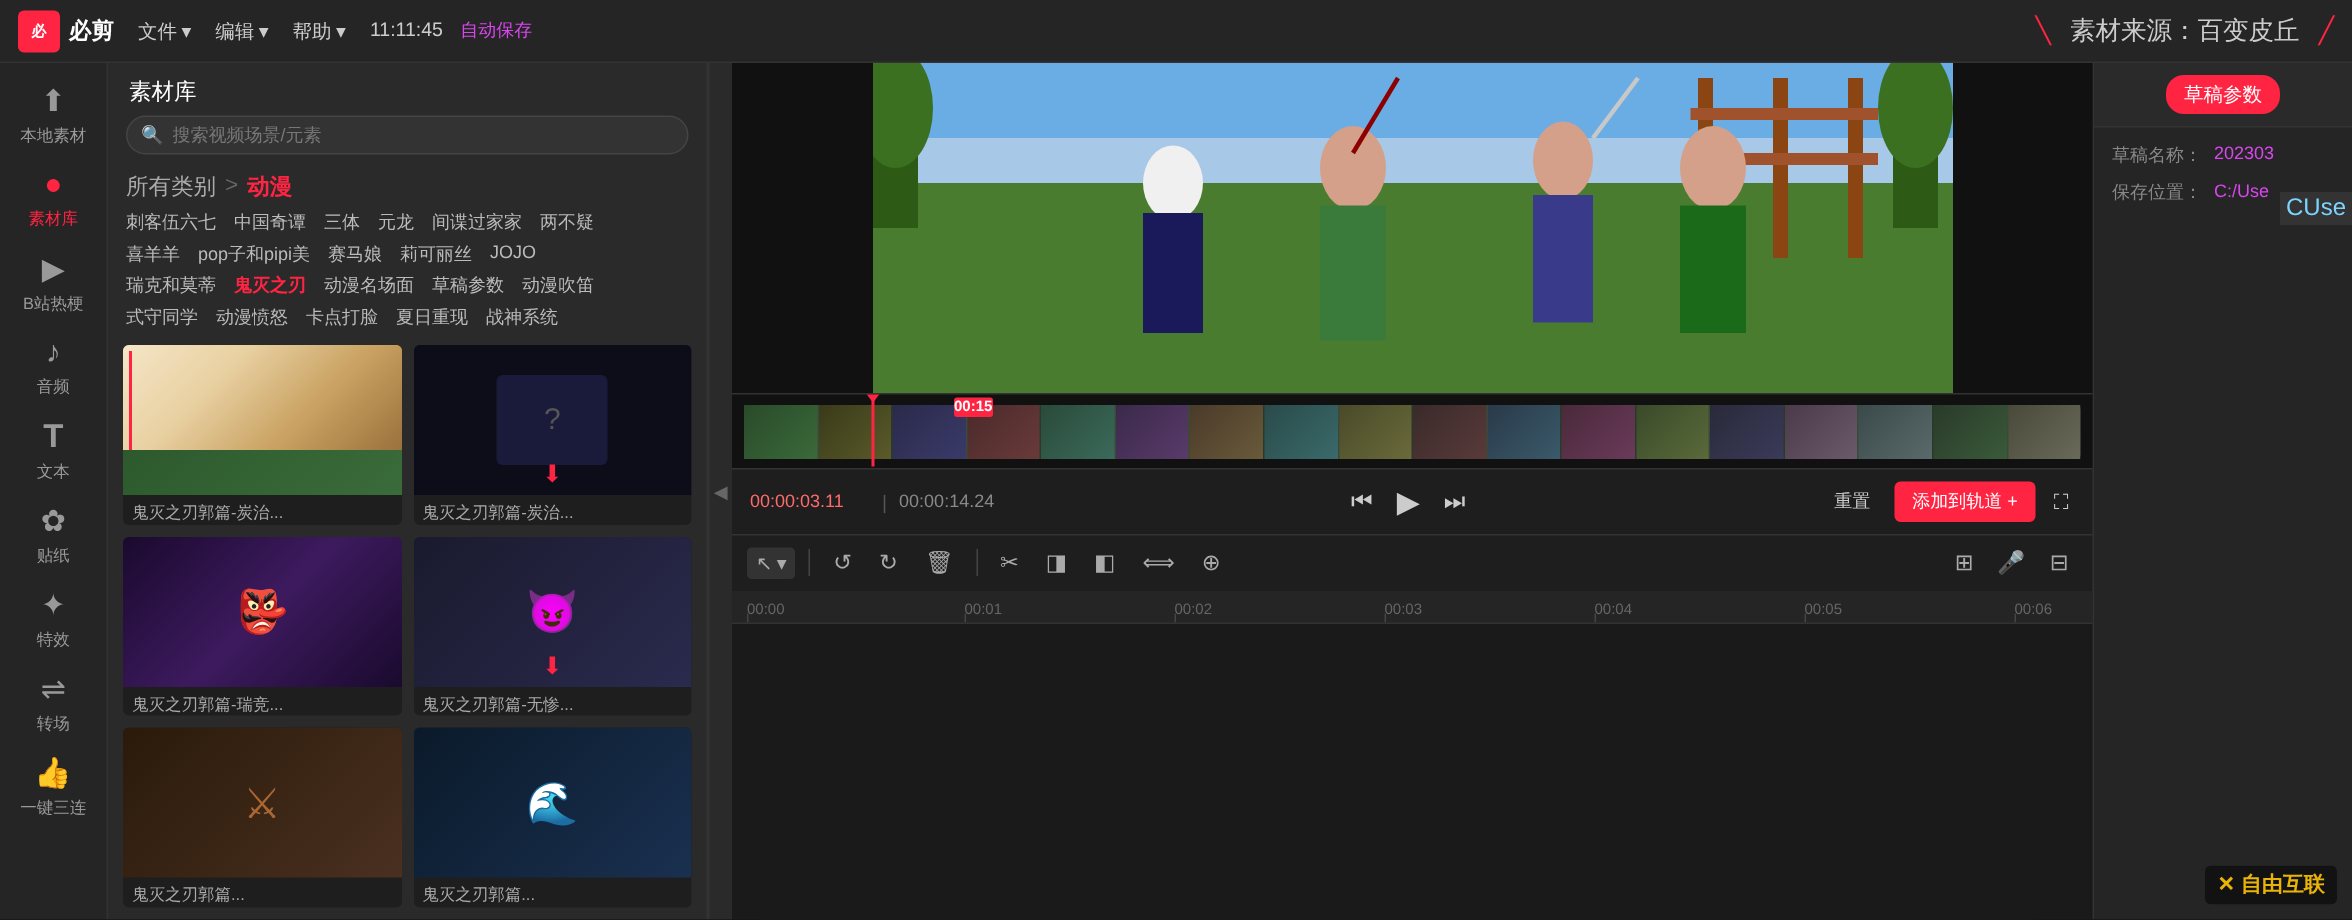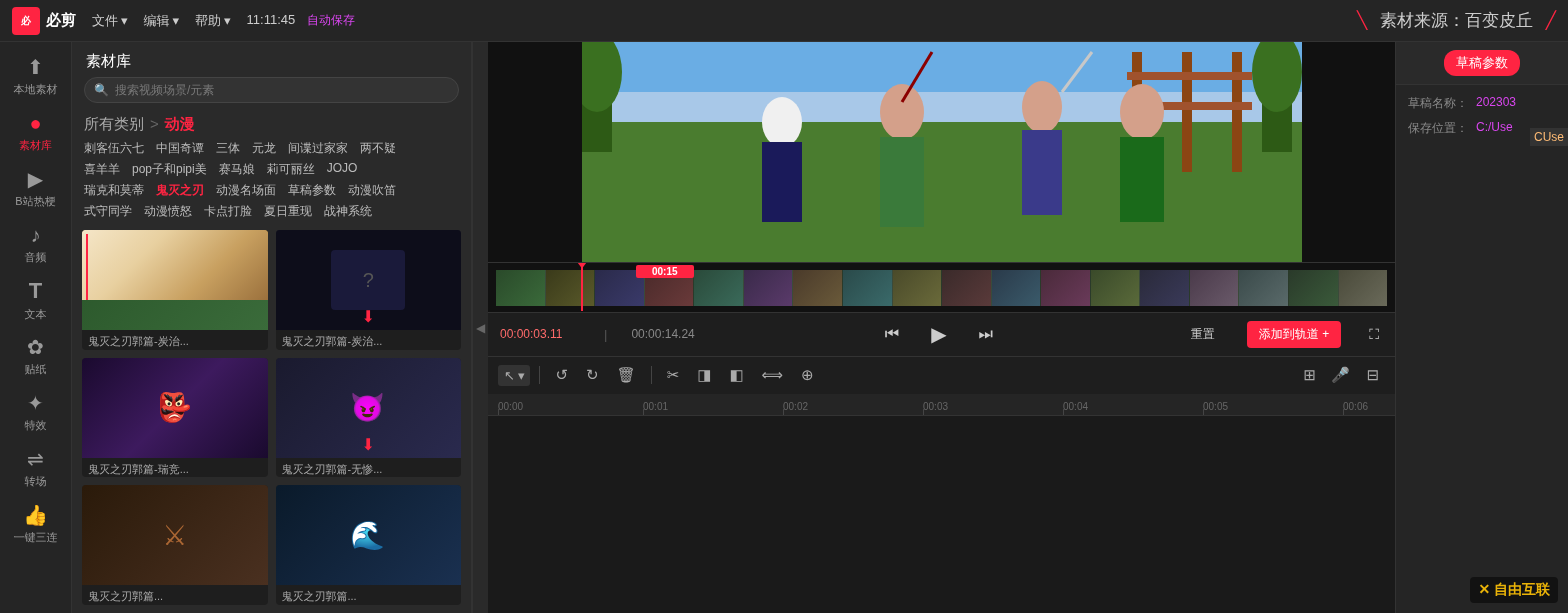--- a/index.html
+++ b/index.html
@@ -280,33 +280,33 @@
       background: #ff2442;
       clip-path: polygon(50% 100%, 0 0, 100% 0);
     }
     .timecode-badge {
       position: absolute;
       left: 55px;
       top: 0;
       background: #ff2442;
       color: white;
       font-size: 10px;
-      padding: 1px 16px;
+      padding: 1px 0;
       border-radius: 2px;
       font-weight: bold;
     }
 
     
     .controls-bar {
       height: 44px;
       background: #1e1e1e;
       display: flex;
       align-items: center;
       padding: 0 12px;
-      gap: 24px;
+      gap: 8px;
       border-top: 1px solid #333;
     }
     .timecode-left {
       color: #ff6b6b;
       font-size: 12px;
       min-width: 80px;
     }
     .timecode-sep {
       color: #555;
     }
@@ -514,22 +514,22 @@
       color: #eab308;
       font-size: 14px;
       font-weight: bold;
     }
 
     
     .cuse-label {
       position: fixed;
       top: 128px;
       right: 0;
-      color: #fdba74;
-      font-size: 12px;
+      color: #7dd3fc;
+      font-size: 16px;
       background: #333;
       padding: 2px 4px;
     }
   </style>
 </head>
 <body>
 
 <div class="top-bar">
   <div class="logo">
     <div class="logo-icon">必</div>

